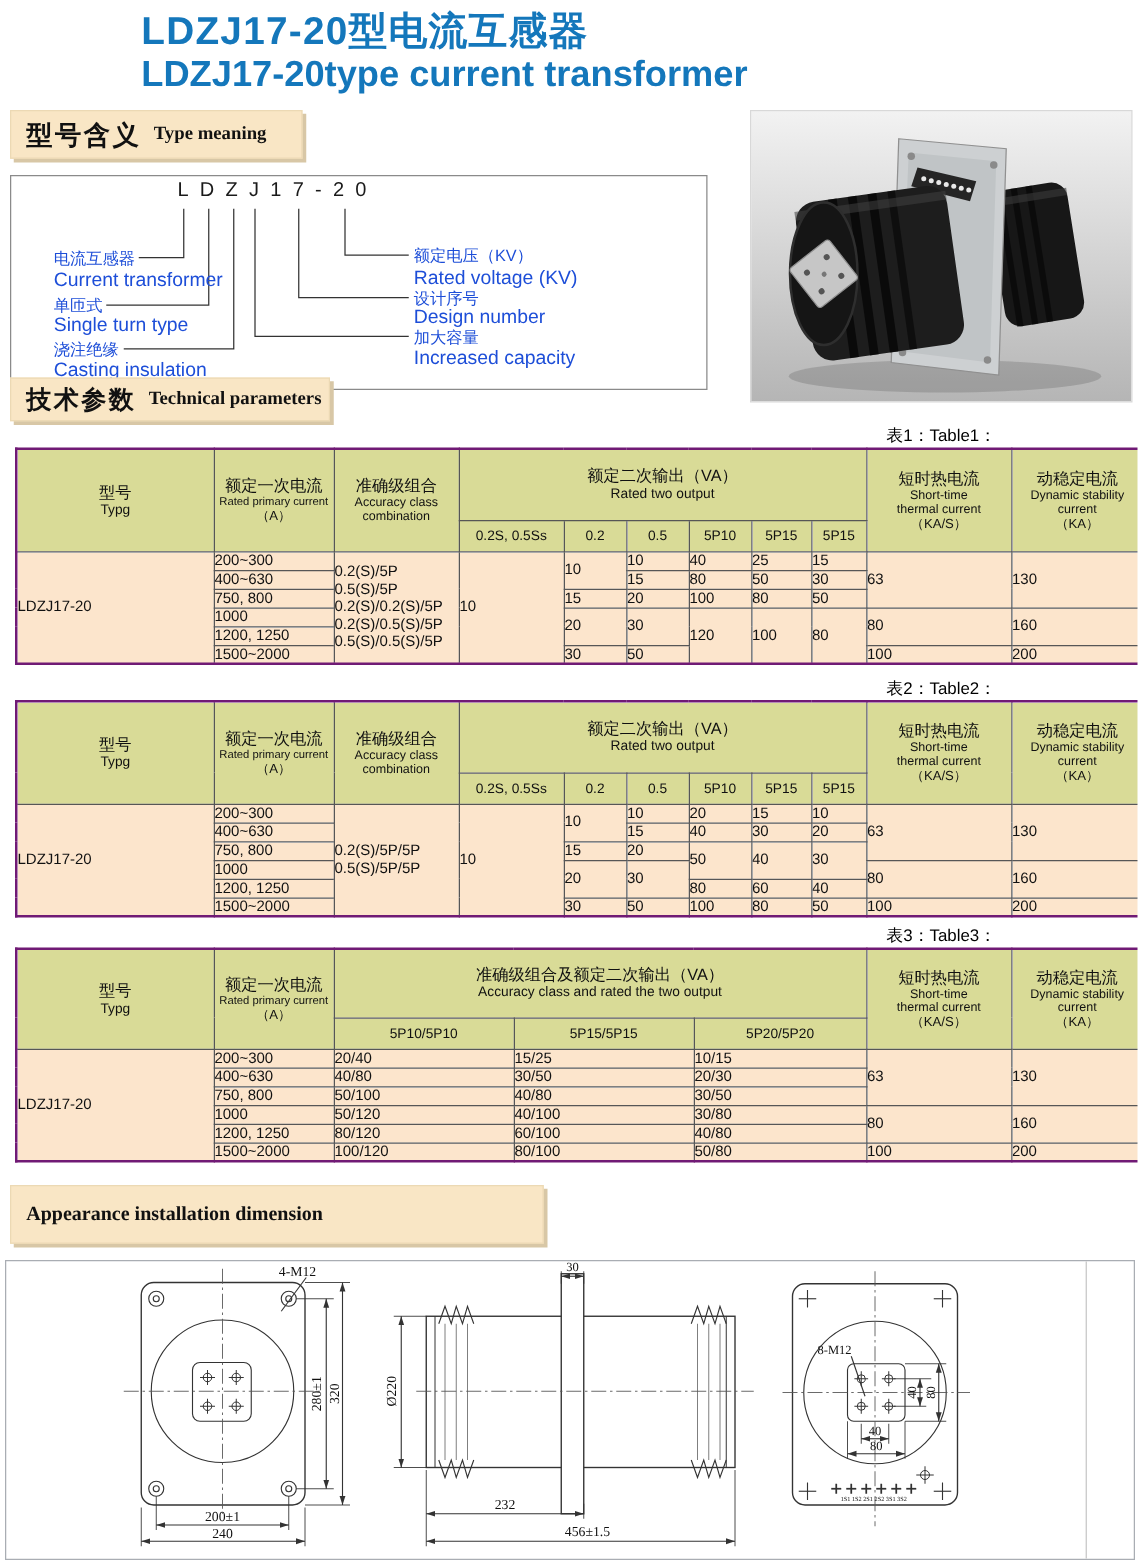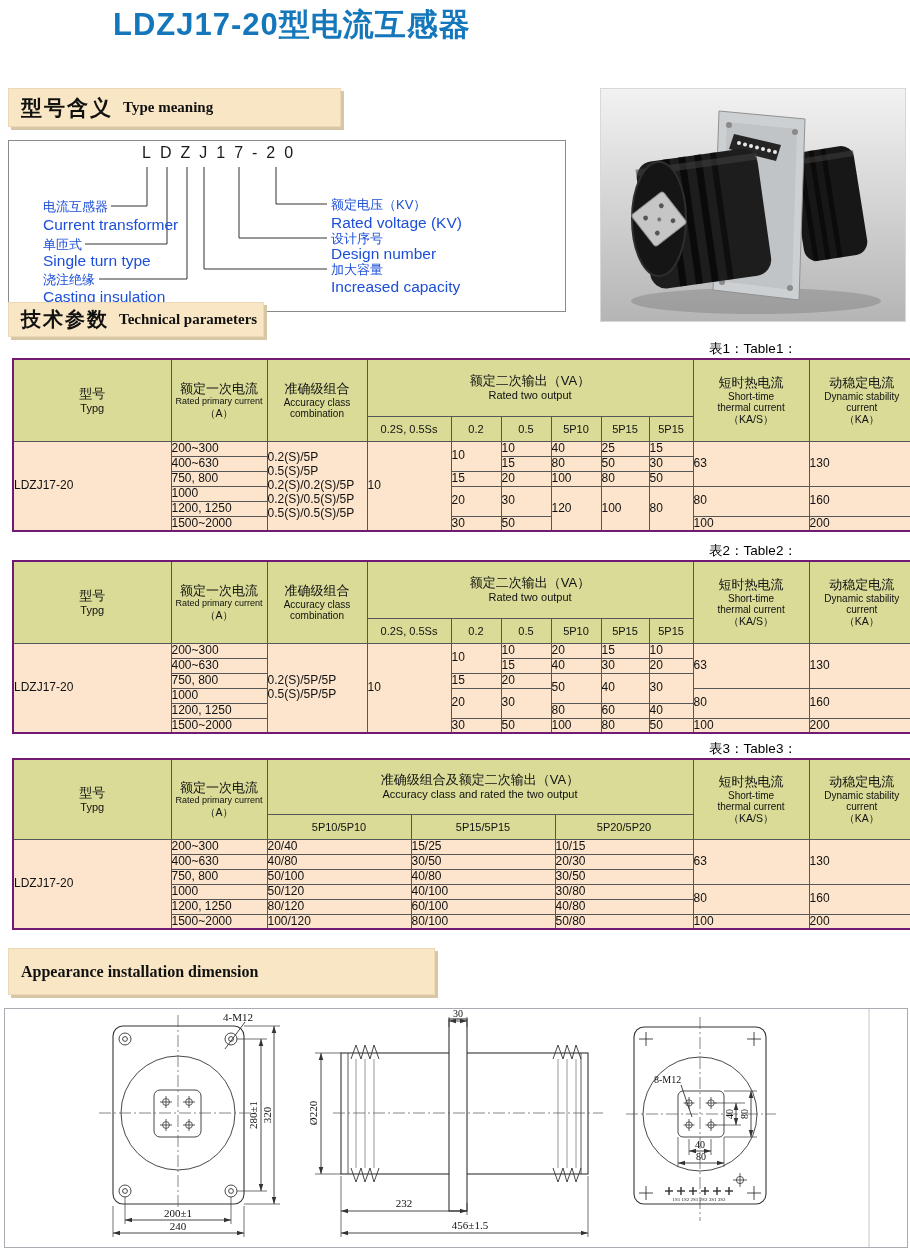--- a/index.html
+++ b/index.html
@@ -44,23 +44,24 @@
   .panel svg{display:block}
   .dim{font-family:"Liberation Serif",serif;font-size:11px;fill:#111}
   .dimsm{font-family:"Liberation Serif",serif;font-size:10px;fill:#111}
   .dimxs{font-family:"Liberation Serif",serif;font-size:5px;fill:#111}
 </style>
 </head>
 <body>
 
 <div class="title">
   <div class="t1">LDZJ17-20型电流互感器</div>
+  <div class="t2">LDZJ17-20type current transformer</div>
 </div>
 
-<div class="sechdr" style="left:8px;top:88px;width:333px;height:39px">
+<div class="sechdr" style="left:8px;top:88px;width:234px;height:39px">
   <span class="zh">型号含义</span>
   <span class="en">Type meaning</span>
 </div>
 
 <div class="diagram">
   <svg width="556" height="170" viewBox="0 0 556 170">
     <g stroke="#333" stroke-width="1" fill="none">
       <polyline points="138,26 138,65 102,65"></polyline>
       <polyline points="158,26 158,103 76,103"></polyline>
       <polyline points="178,26 178,138 90,138"></polyline>

